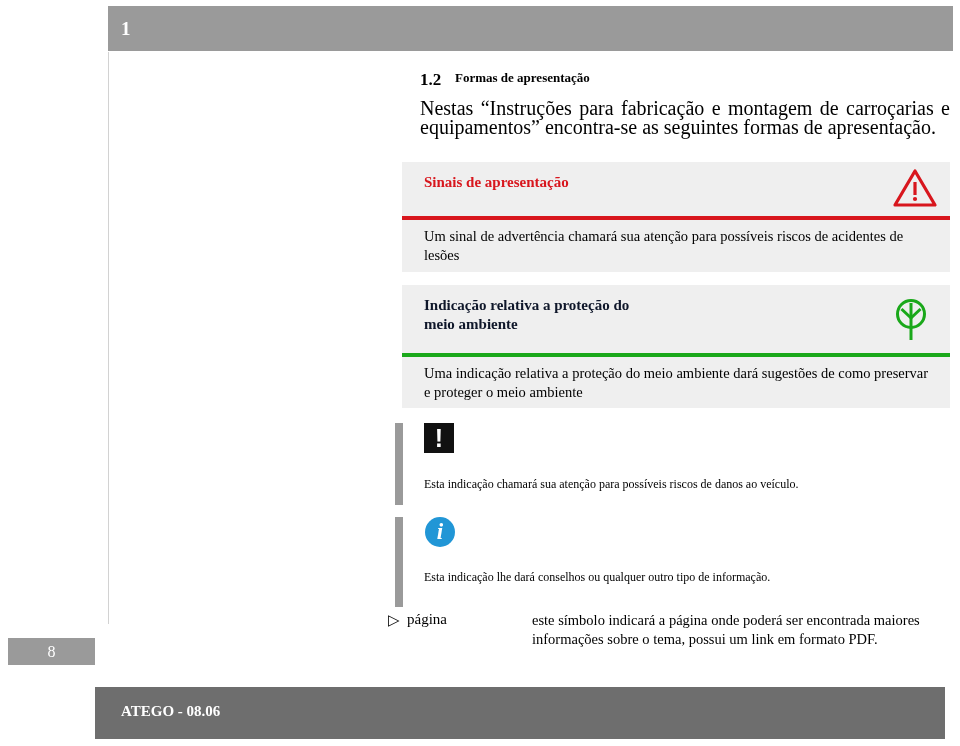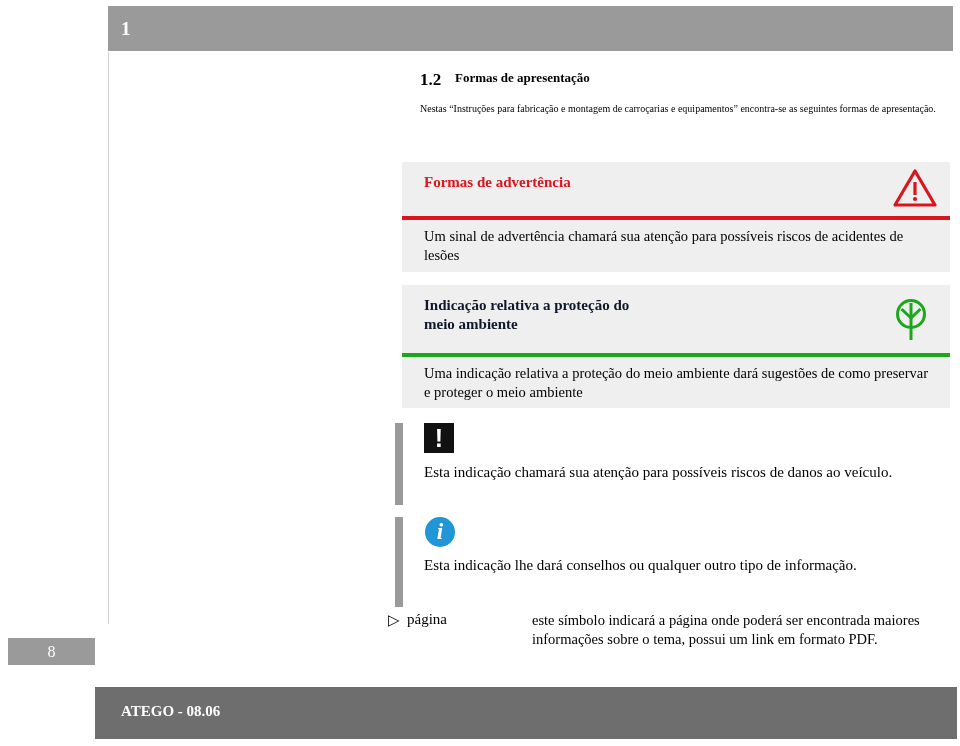--- a/index.html
+++ b/index.html
@@ -74,21 +74,21 @@
     left: 455px;
     top: 70px;
     font-size: 13px;
     font-weight: bold;
   }
   .intro-para {
     position: absolute;
     left: 420px;
     top: 99px;
     width: 530px;
-    font-size: 10px;
+    font-size: 20px;
     line-height: 19px;
     text-align: justify;
   }
 
   
   .panel {
     position: absolute;
     background: #efefef;
   }
   .panel-warning { left: 402px; top: 162px; width: 548px; height: 110px; }
@@ -181,23 +181,24 @@
     font-style: italic;
     font-size: 23px;
     line-height: 30px;
     text-align: center;
   }
 
   .note-text {
     position: absolute;
     left: 424px;
     width: 528px;
-    font-size: 15px;
+    font-size: 12px;
     line-height: 19px;
     text-align: justify;
+    margin-top: 12px;
   }
   .note-text.n1 { top: 463px; }
   .note-text.n2 { top: 556px; }
 
   
   .pageref-marker {
     position: absolute;
     left: 388px;
     top: 611px;
     font-size: 15px;
@@ -233,21 +234,20 @@
   }
 
   
   .footer-bar {
     position: absolute;
     left: 95px;
     top: 687px;
     width: 850px;
     height: 52px;
     background: #6e6e6e;
-    padding-left: 12px;
   }
   .footer-text {
     position: absolute;
     left: 26px;
     top: 16px;
     font-size: 15px;
     font-weight: bold;
     color: #ffffff;
   }
 </style>
@@ -261,21 +261,21 @@
     <span class="chapter-title">Introdução</span>
   </div>
 
   <div class="left-rule"></div>
 
   <div class="sec-num">1.2</div>
   <div class="sec-title">Formas de apresentação</div>
   <div class="intro-para">Nestas “Instruções para fabricação e montagem de carroçarias e equipamentos” encontra-se as seguintes formas de apresentação.</div>
 
   <div class="panel panel-warning">
-    <div class="panel-head red">Formas de advertência</div>
+    <div class="panel-head red">Sinais de apresentação</div>
     <div class="icon-warning-triangle">
       <svg width="46" height="42" viewBox="0 0 46 42" xmlns="http://www.w3.org/2000/svg">
         <polygon points="23,4 43,38 3,38" fill="none" stroke="#d8161d" stroke-width="3.2" stroke-linejoin="round"></polygon>
         <rect x="21.4" y="15" width="3.2" height="13" fill="#d8161d"></rect>
         <circle cx="23" cy="32" r="2.1" fill="#d8161d"></circle>
       </svg>
     </div>
     <div class="panel-rule red"></div>
     <div class="panel-body warn">Um sinal de advertência chamará sua atenção para possíveis riscos de acidentes de lesões</div>
   </div>

